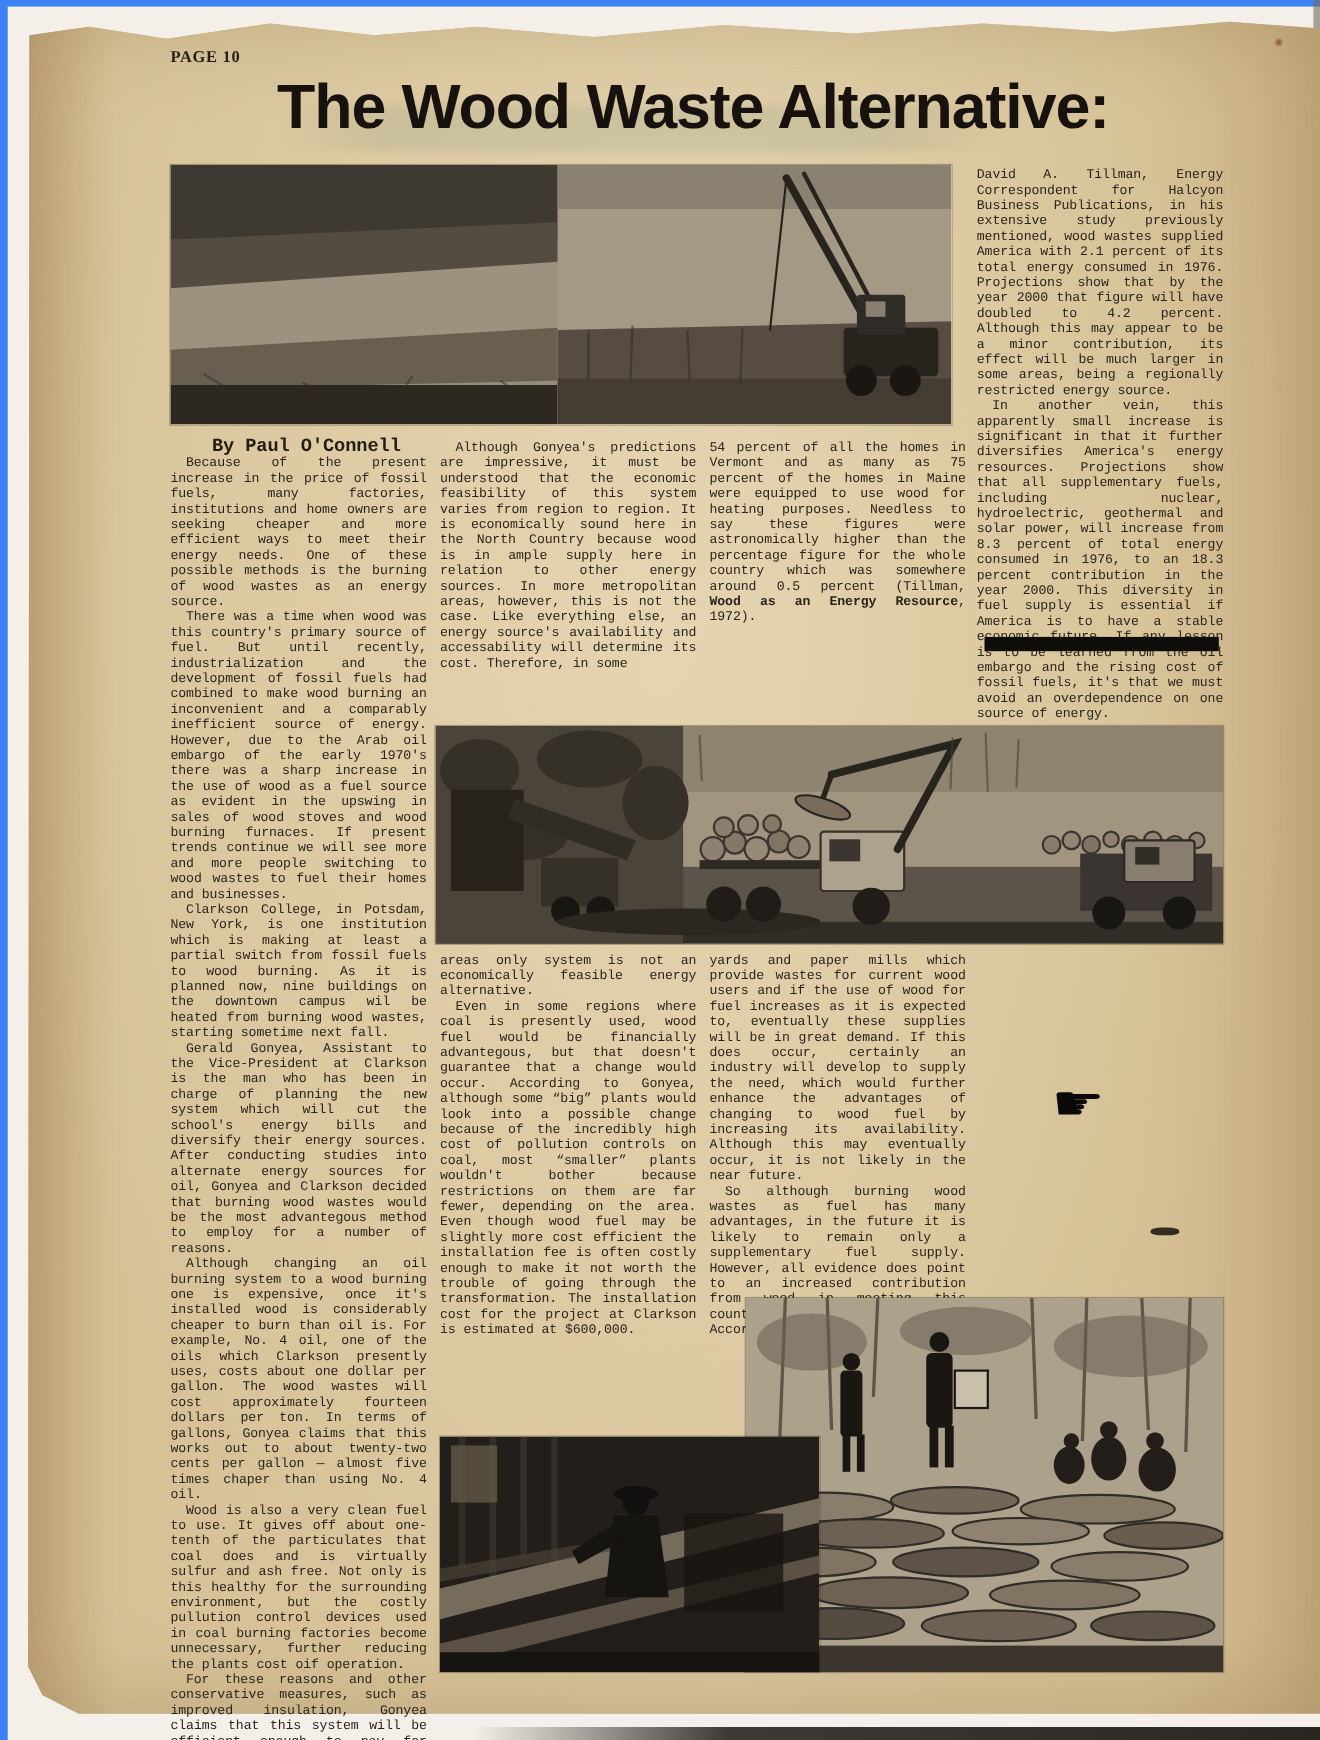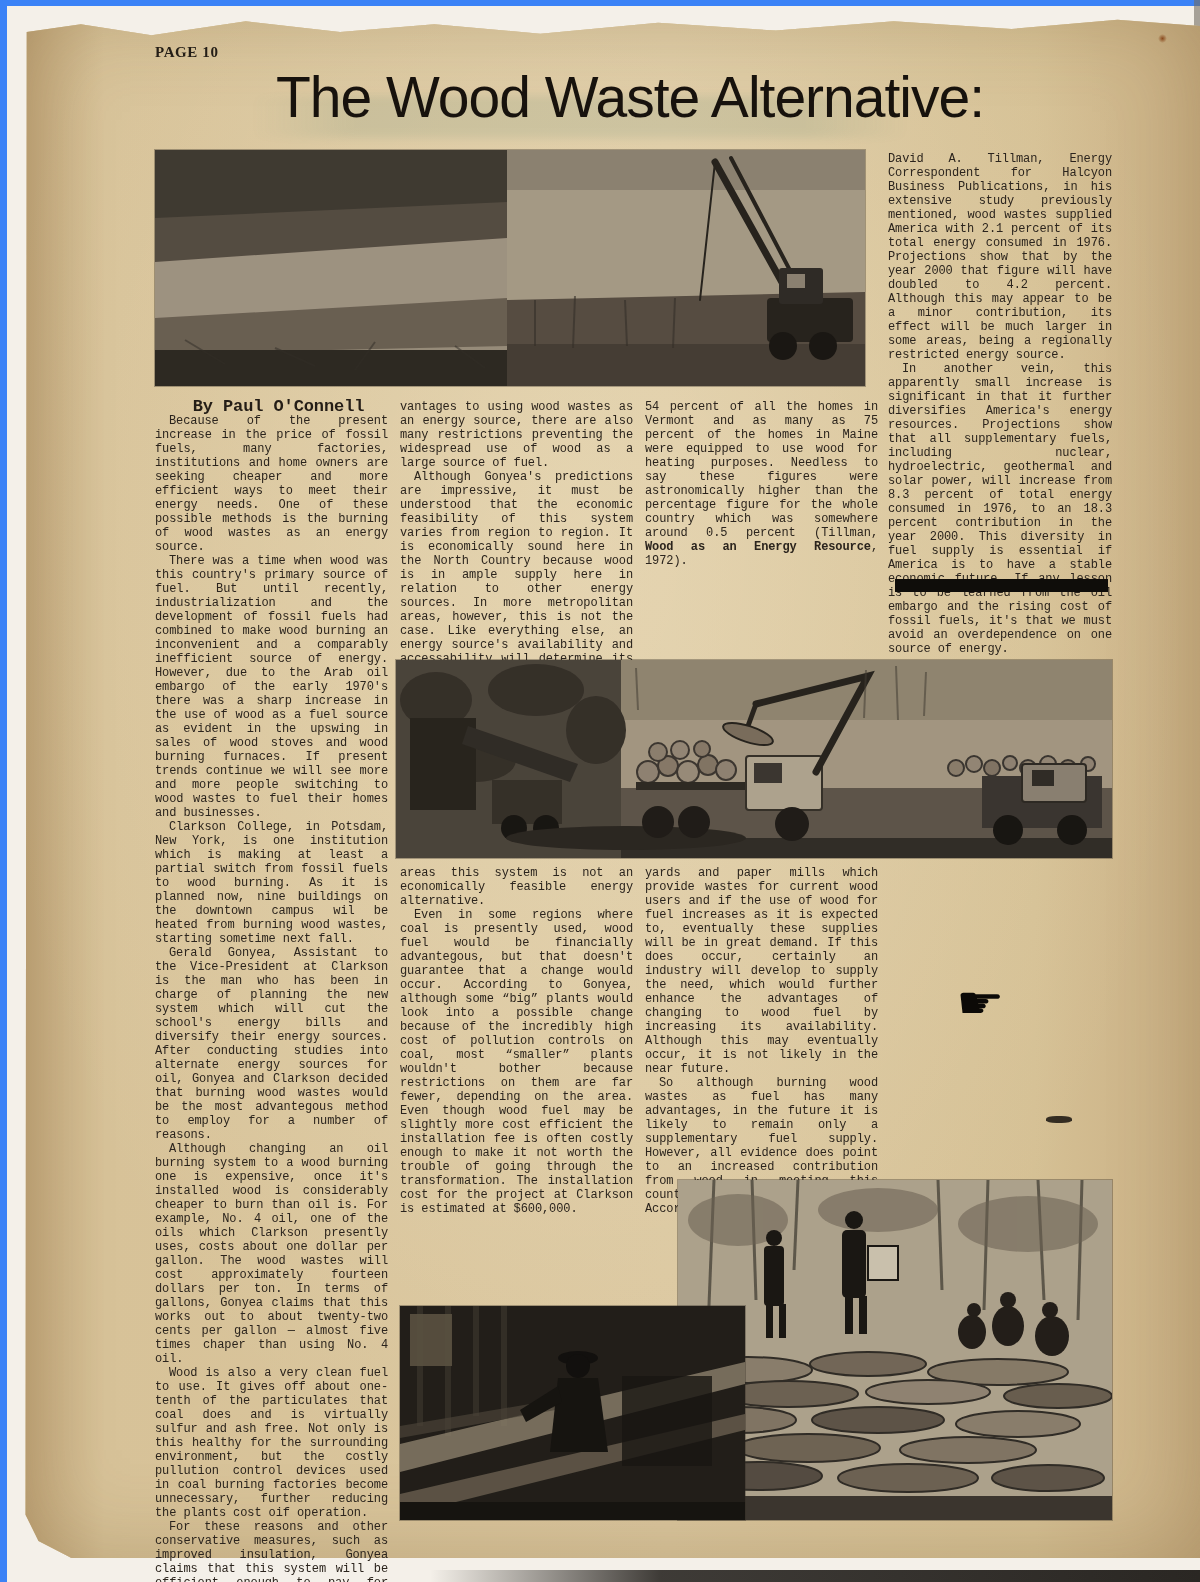--- a/index.html
+++ b/index.html
@@ -18,21 +18,21 @@
         box-shadow:inset 0 0 90px rgba(108,78,34,.28), 2px 3px 6px rgba(60,50,35,.35);
         clip-path:polygon(0.4% 1.3%,5% .8%,11% 1.5%,19% .6%,27% 1.3%,35% .8%,44% 1.4%,54% .7%,
            64% 1.2%,74% .6%,84% 1.1%,93% .5%,100% .9%,100% 100%,4.2% 100%,1.4% 98.9%,.3% 97.2%);}
   .stain{position:absolute;border-radius:50%;}
   .bleed{position:absolute;filter:blur(4px);opacity:.10;background:
          linear-gradient(90deg,transparent,#2f6b5a 15%,#2f6b5a 85%,transparent);}
 
   .pagenum{position:absolute;left:155px;top:44px;font-weight:bold;font-size:15px;
            letter-spacing:.6px;color:#241e17;}
   .headline{position:absolute;left:150px;top:64px;width:960px;text-align:center;
-            font-family:"Liberation Sans",sans-serif;font-weight:400;font-size:57px;
+            font-family:"Liberation Sans",sans-serif;font-weight:700;font-size:57px;
             letter-spacing:-1px;color:#17120d;}
 
   .photo{position:absolute;overflow:hidden;box-shadow:0 0 0 1px rgba(47,38,26,.35);
          filter:saturate(.75) contrast(.96);}
   .photo svg{display:block;width:100%;height:100%;}
 
   .col{position:absolute;width:233px;font-size:12px;line-height:14px;color:#2b241d;
        text-align:justify;letter-spacing:-.1px;}
   .col p{margin:0;text-indent:14px;font-family:Liberation Mono, monospace;}
   .col p.cont{text-indent:0;}
@@ -110,21 +110,20 @@
     <p>There was a time when wood was this country's primary source of fuel. But until recently, industrialization and the development of fossil fuels had combined to make wood burning an inconvenient and a comparably inefficient source of energy. However, due to the Arab oil embargo of the early 1970's there was a sharp increase in the use of wood as a fuel source as evident in the upswing in sales of wood stoves and wood burning furnaces. If present trends continue we will see more and more people switching to wood wastes to fuel their homes and businesses.</p>
     <p>Clarkson College, in Potsdam, New York, is one institution which is making at least a partial switch from fossil fuels to wood burning. As it is planned now, nine buildings on the downtown campus wil be heated from burning wood wastes, starting sometime next fall.</p>
     <p>Gerald Gonyea, Assistant to the Vice-President at Clarkson is the man who has been in charge of planning the new system which will cut the school's energy bills and diversify their energy sources. After conducting studies into alternate energy sources for oil, Gonyea and Clarkson decided that burning wood wastes would be the most advantegous method to employ for a number of reasons.</p>
     <p>Although changing an oil burning system to a wood burning one is expensive, once it's installed wood is considerably cheaper to burn than oil is. For example, No. 4 oil, one of the oils which Clarkson presently uses, costs about one dollar per gallon. The wood wastes will cost approximately fourteen dollars per ton. In terms of gallons, Gonyea claims that this works out to about twenty-two cents per gallon — almost five times chaper than using No. 4 oil.</p>
     <p>Wood is also a very clean fuel to use. It gives off about one-tenth of the particulates that coal does and is virtually sulfur and ash free. Not only is this healthy for the surrounding environment, but the costly pullution control devices used in coal burning factories become unnecessary, further reducing the plants cost oif operation.</p>
     <p>For these reasons and other conservative measures, such as improved insulation, Gonyea claims that this system will be efficient enough to pay for itself in only three years. If this turns out to be the case, the project would be considered a great success and similar projects would surely appear at other institutions.</p>
     <p>However, even if Clarkson's new system and others like it turn out to be resounding successes, a dramatic increase in the use of wood waste fuels is likely. Although there are many ad-</p>
   </div>
 
   <div class="col" style="left:400px;top:400px;">
-    <p class="cont">vantages to using wood wastes as an energy source, there are also many restrictions preventing the widespread use of wood as a large source of fuel.</p>
     <p>Although Gonyea's predictions are impressive, it must be understood that the economic feasibility of this system varies from region to region. It is economically sound here in the North Country because wood is in ample supply here in relation to other energy sources. In more metropolitan areas, however, this is not the case. Like everything else, an energy source's availability and accessability will determine its cost. Therefore, in some</p>
   </div>
 
   <div class="col" style="left:645px;top:400px;">
     <p class="cont"><span>54 percent of all the homes in Vermont and as many as 75 percent of the homes in Maine were equipped to use wood for heating purposes. Needless to say these figures were astronomically higher than the percentage figure for the whole country which was somewhere around 0.5 percent (Tillman, </span><b>Wood as an Energy Resource</b><span>, 1972).</span></p>
   </div>
 
   <div class="photo" style="left:396px;top:660px;width:716px;height:198px;">
     <svg viewBox="0 0 716 198" preserveAspectRatio="none">
       <rect width="716" height="198" fill="#a79678"></rect>
@@ -183,21 +182,21 @@
       <g stroke="#443b2e" stroke-width="2" opacity=".55">
         <line x1="470" y1="10" x2="468" y2="58"></line>
           <line x1="500" y1="6" x2="502" y2="60"></line>
         <line x1="530" y1="12" x2="528" y2="56"></line>
           <line x1="240" y1="8" x2="242" y2="50"></line>
       </g>
     </svg>
   </div>
 
   <div class="col" style="left:400px;top:866px;">
-    <p class="cont">areas this system is not an economically feasible energy alternative.</p>
+    <p class="cont">areas only system is not an economically feasible energy alternative.</p>
     <p>Even in some regions where coal is presently used, wood fuel would be financially advantegous, but that doesn't guarantee that a change would occur. According to Gonyea, although some “big” plants would look into a possible change because of the incredibly high cost of pollution controls on coal, most “smaller” plants wouldn't bother because restrictions on them are far fewer, depending on the area. Even though wood fuel may be slightly more cost efficient the installation fee is often costly enough to make it not worth the trouble of going through the transformation. The installation cost for the project at Clarkson is estimated at $600,000.</p>
   </div>
 
   <div class="col" style="left:645px;top:866px;">
     <p class="cont">yards and paper mills which provide wastes for current wood users and if the use of wood for fuel increases as it is expected to, eventually these supplies will be in great demand. If this does occur, certainly an industry will develop to supply the need, which would further enhance the advantages of changing to wood fuel by increasing its availability. Although this may eventually occur, it is not likely in the near future.</p>
     <p>So although burning wood wastes as fuel has many advantages, in the future it is likely to remain only a supplementary fuel supply. However, all evidence does point to an increased contribution from wood in meeting this country's energy needs. According to</p>
   </div>
 
   <div class="manicule">☛</div>
 

